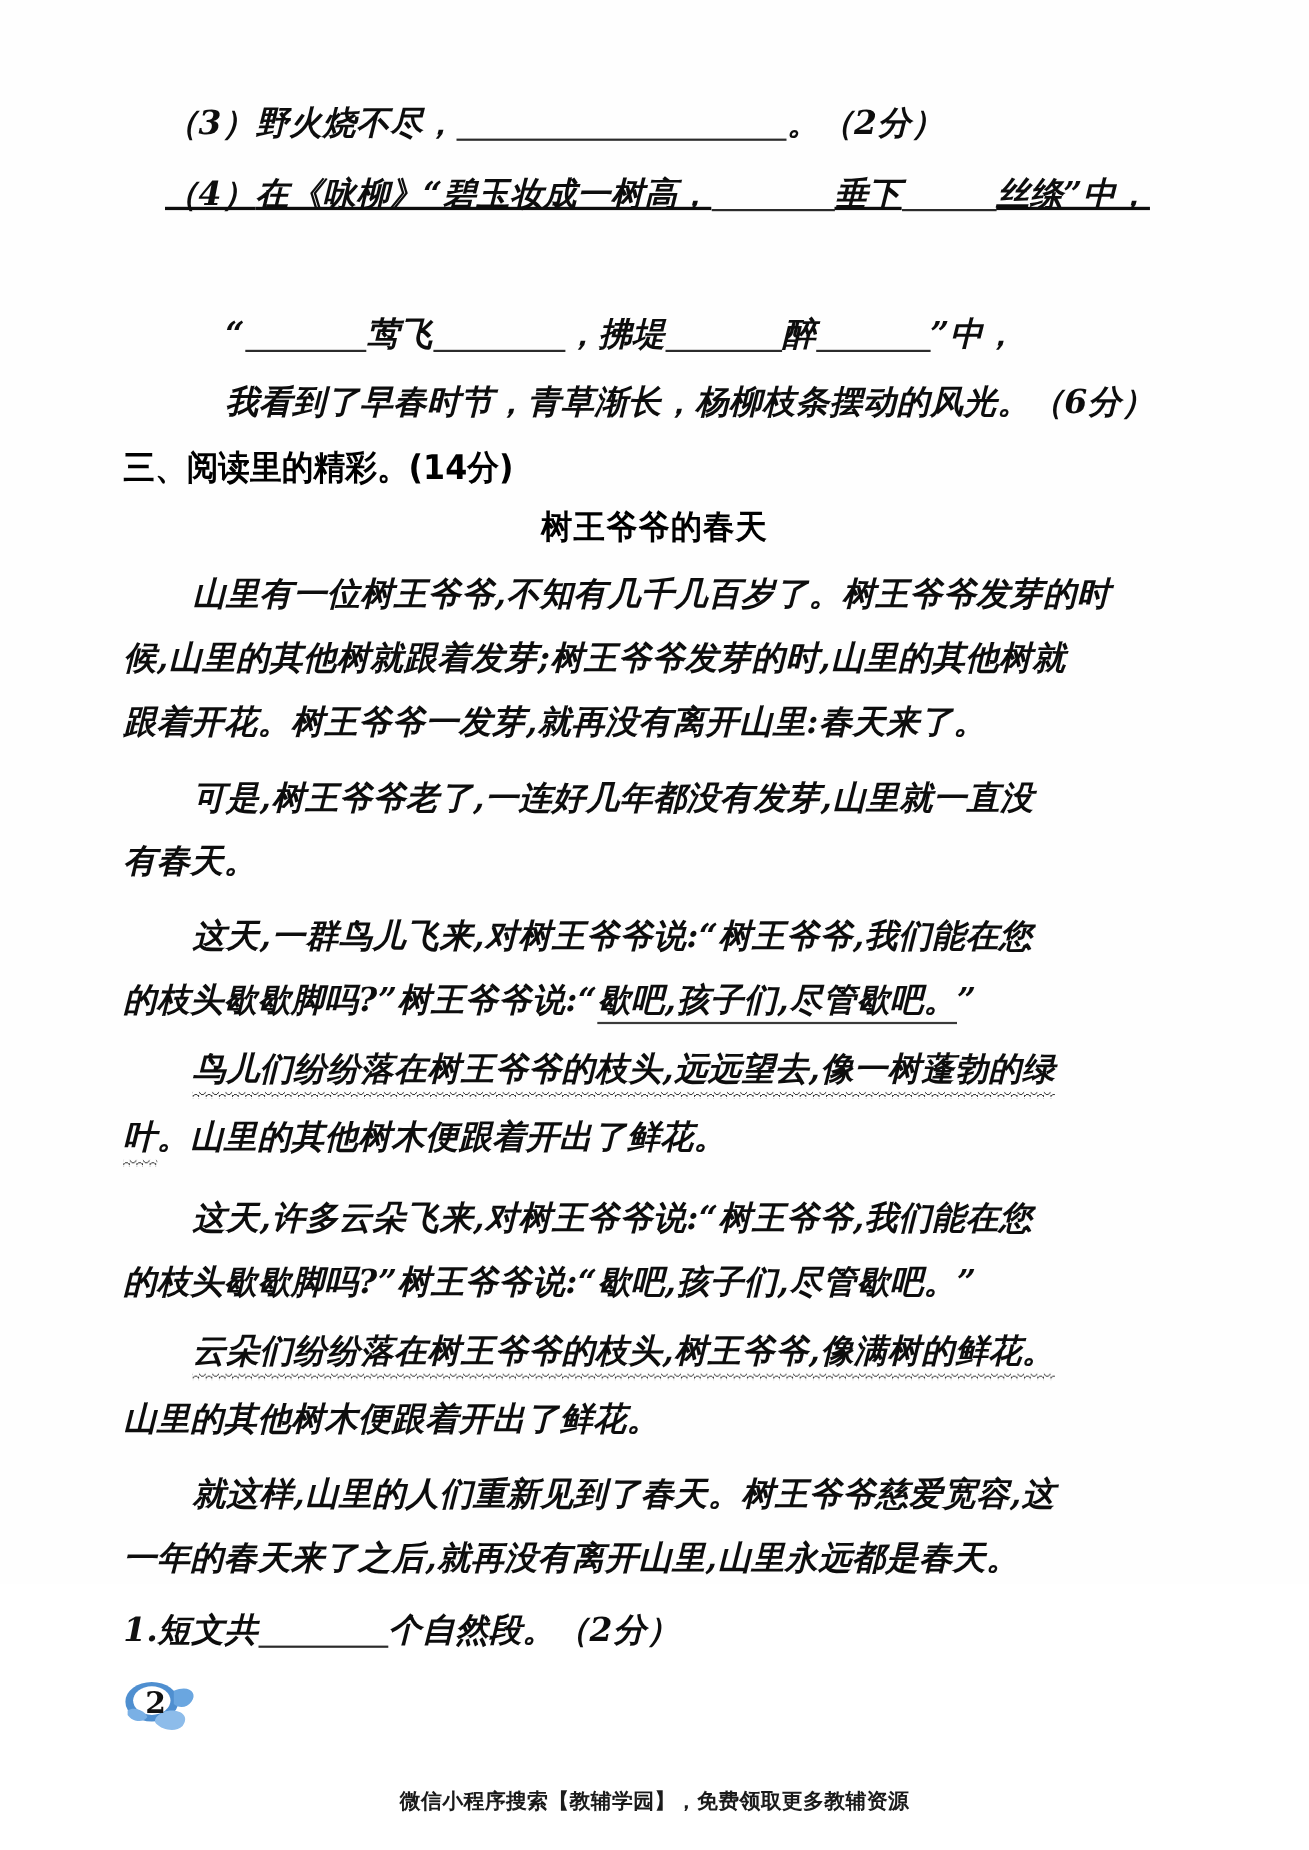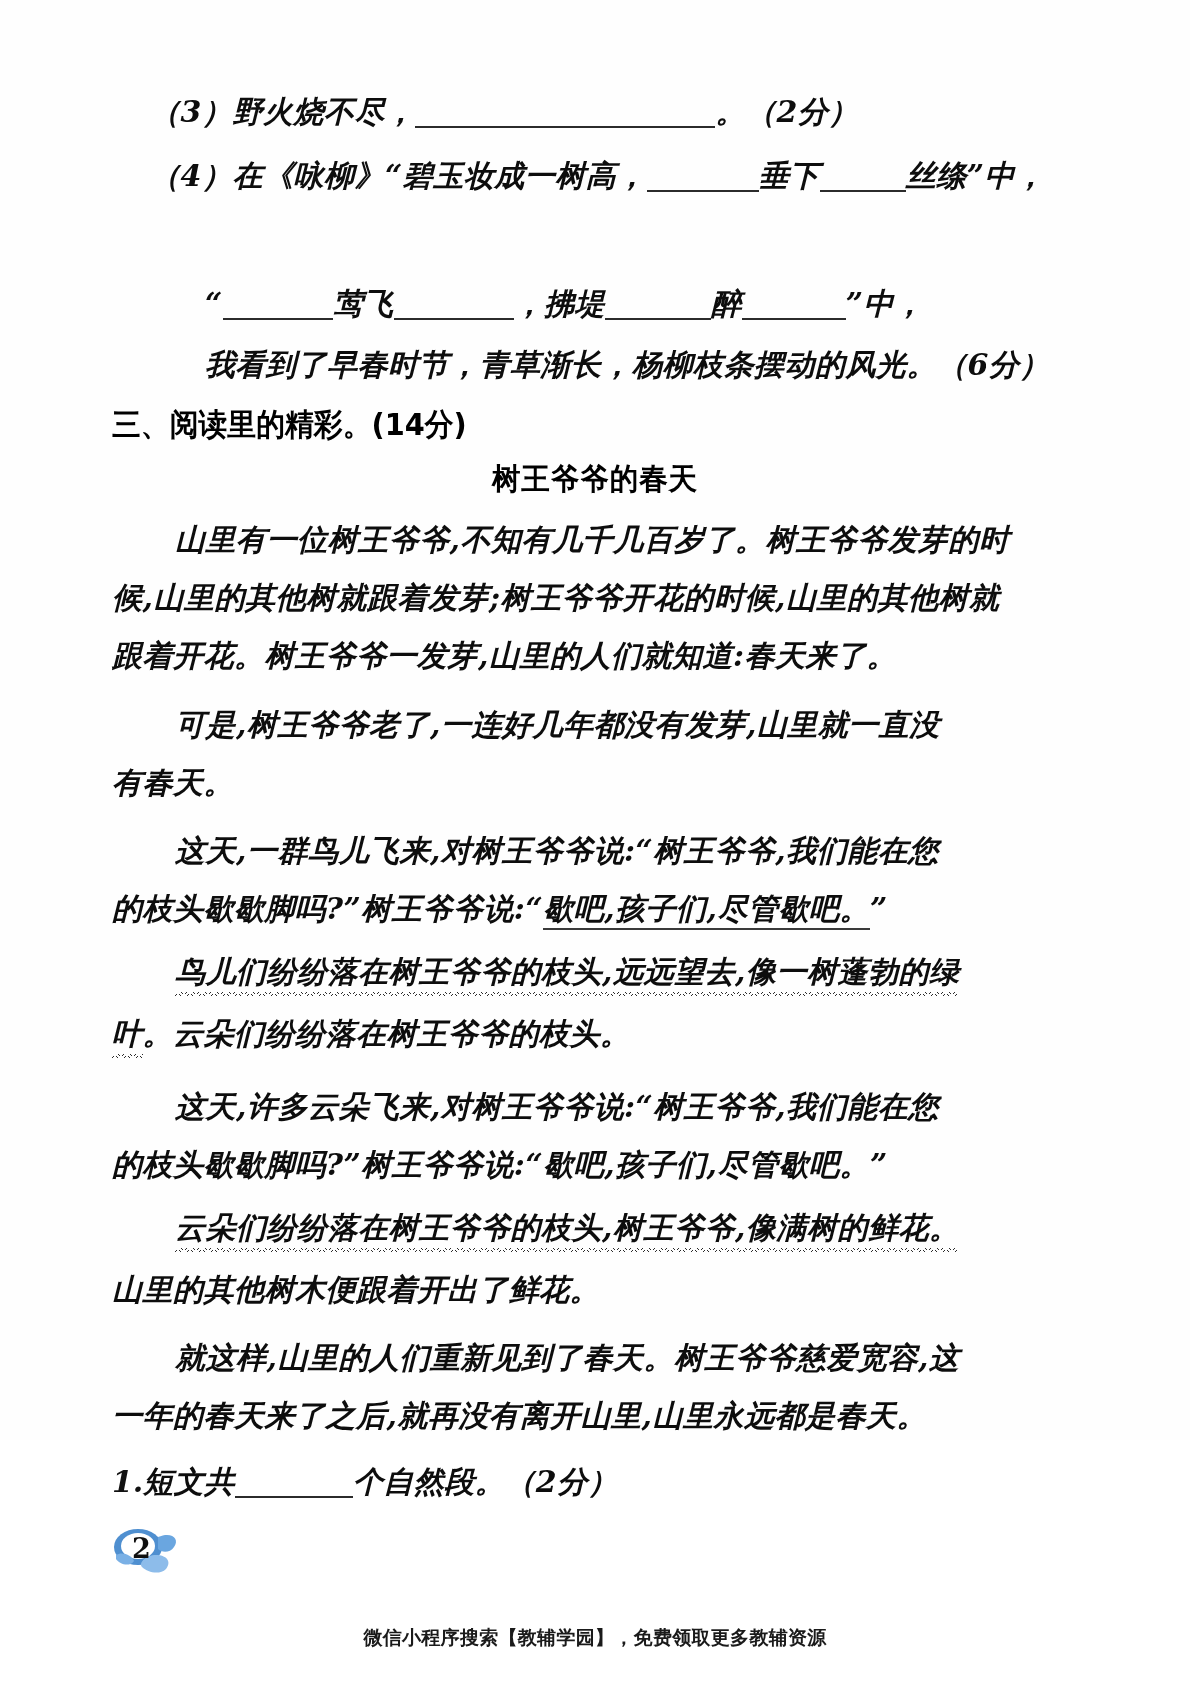--- a/index.html
+++ b/index.html
@@ -111,21 +111,21 @@
 </style>
 </head>
 <body>
 
 <div class="page">
 
   <div class="line kai" style="left:150px;top:92px;">
     <span>（3）</span><span>野火烧不尽，</span><span class="blank" style="width:300px;"></span><span>。（2分）</span>
   </div>
 
-  <div class="line kai" style="left:150px;top:156px;">
+  <div class="line kai" style="left:150px;top:156px;text-decoration:underline;">
     <span>（4）</span><span>在《咏柳》“碧玉妆成一树高，</span><span class="blank" style="width:112px;"></span><span>垂下</span><span class="blank" style="width:86px;"></span><span>丝绦”中，</span>
   </div>
 
 
   <div class="line kai" style="left:205px;top:284px;">
     <span>“</span><span class="blank" style="width:110px;"></span><span>莺飞</span><span class="blank" style="width:120px;"></span><span>，拂堤</span><span class="blank" style="width:106px;"></span><span>醉</span><span class="blank" style="width:104px;"></span><span>”中，</span>
   </div>
 
   <div class="line kai" style="left:205px;top:345px;">
     <span>我看到了早春时节，青草渐长，杨柳枝条摆动的风光。（6分）</span>
@@ -136,45 +136,45 @@
   </div>
 
   <div class="art-title" style="position:absolute;left:0;right:0;top:459px;">
     <span>树王爷爷的春天</span>
   </div>
 
   <div class="line kai" style="left:175px;top:520px;">
     <span>山里有一位树王爷爷,不知有几千几百岁了。树王爷爷发芽的时</span>
   </div>
   <div class="line kai" style="left:112px;top:578px;">
-    <span>候,山里的其他树就跟着发芽;树王爷爷开花的时候,山里的其他树就</span>
+    <span>候,山里的其他树就跟着发芽;树王爷爷发芽的时,山里的其他树就</span>
   </div>
   <div class="line kai" style="left:112px;top:636px;">
-    <span>跟着开花。树王爷爷一发芽,山里的人们就知道:春天来了。</span>
+    <span>跟着开花。树王爷爷一发芽,就再没有离开山里:春天来了。</span>
   </div>
 
   <div class="line kai" style="left:175px;top:705px;">
     <span>可是,树王爷爷老了,一连好几年都没有发芽,山里就一直没</span>
   </div>
   <div class="line kai" style="left:112px;top:763px;">
     <span>有春天。</span>
   </div>
 
   <div class="line kai" style="left:175px;top:831px;">
     <span>这天,一群鸟儿飞来,对树王爷爷说:“树王爷爷,我们能在您</span>
   </div>
   <div class="line kai" style="left:112px;top:889px;">
     <span>的枝头歇歇脚吗?”树王爷爷说:“</span><span class="uline">歇吧,孩子们,尽管歇吧。</span><span>”</span>
   </div>
 
   <div class="line kai" style="left:175px;top:952px;">
     <span class="wave">鸟儿们纷纷落在树王爷爷的枝头,远远望去,像一树蓬勃的绿</span>
   </div>
   <div class="line kai" style="left:112px;top:1014px;">
-    <span class="wave">叶</span><span>。云朵们纷纷落在树王爷爷的枝头。</span>
+    <span class="wave">叶</span><span>。山里的其他树木便跟着开出了鲜花。</span>
   </div>
 
   <div class="line kai" style="left:175px;top:1087px;">
     <span>这天,许多云朵飞来,对树王爷爷说:“树王爷爷,我们能在您</span>
   </div>
   <div class="line kai" style="left:112px;top:1145px;">
     <span>的枝头歇歇脚吗?”树王爷爷说:“歇吧,孩子们,尽管歇吧。”</span>
   </div>
 
   <div class="line kai" style="left:175px;top:1208px;">

